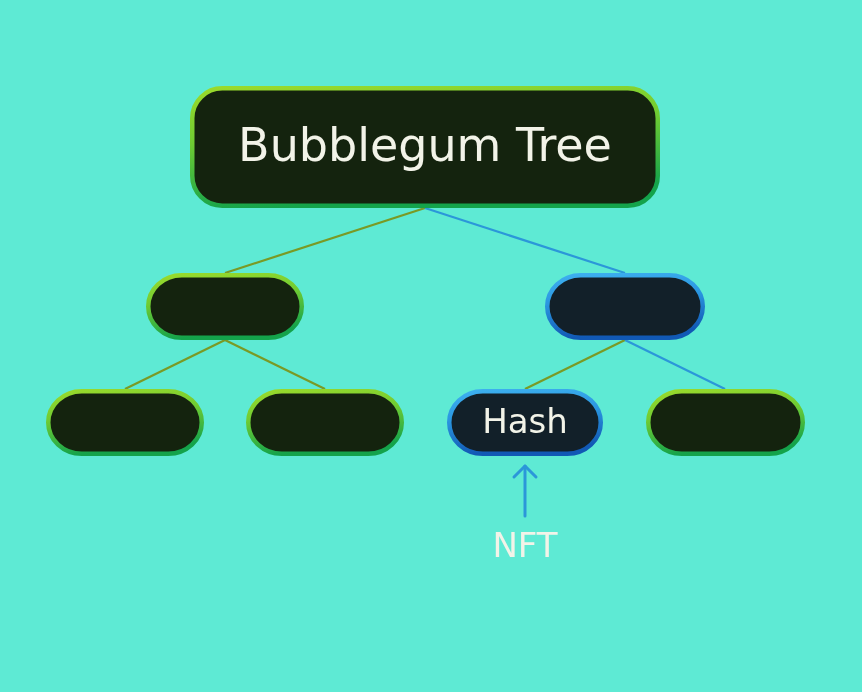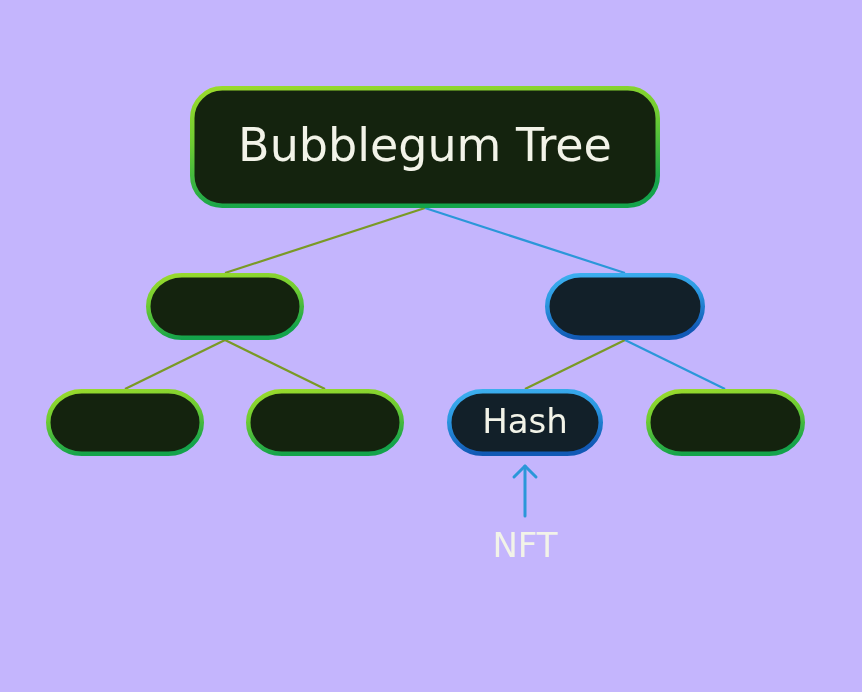--- a/index.html
+++ b/index.html
@@ -57,21 +57,21 @@
   .arrow-line {
     fill: none;
     stroke-width: 3;
     stroke-linecap: round;
     stroke-linejoin: round;
   }
 </style>
 </head>
 <body>
 
-<div id="diagram-root" style="background: #c4b5fd;">
+<div id="diagram-root" style="background: #5eead4;">
   <svg id="diagram-svg" viewBox="0 0 862 692" xmlns="http://www.w3.org/2000/svg">
     <defs>
       <linearGradient id="grad-green" x1="0" y1="0" x2="0.25" y2="1">
         <stop offset="0%" stop-color="#9ada2b"></stop>
         <stop offset="45%" stop-color="#6ecb33"></stop>
         <stop offset="100%" stop-color="#14a34b"></stop>
       </linearGradient>
       <linearGradient id="grad-blue" x1="0" y1="0" x2="0.2" y2="1">
         <stop offset="0%" stop-color="#3db0ef"></stop>
         <stop offset="45%" stop-color="#2a96e0"></stop>

